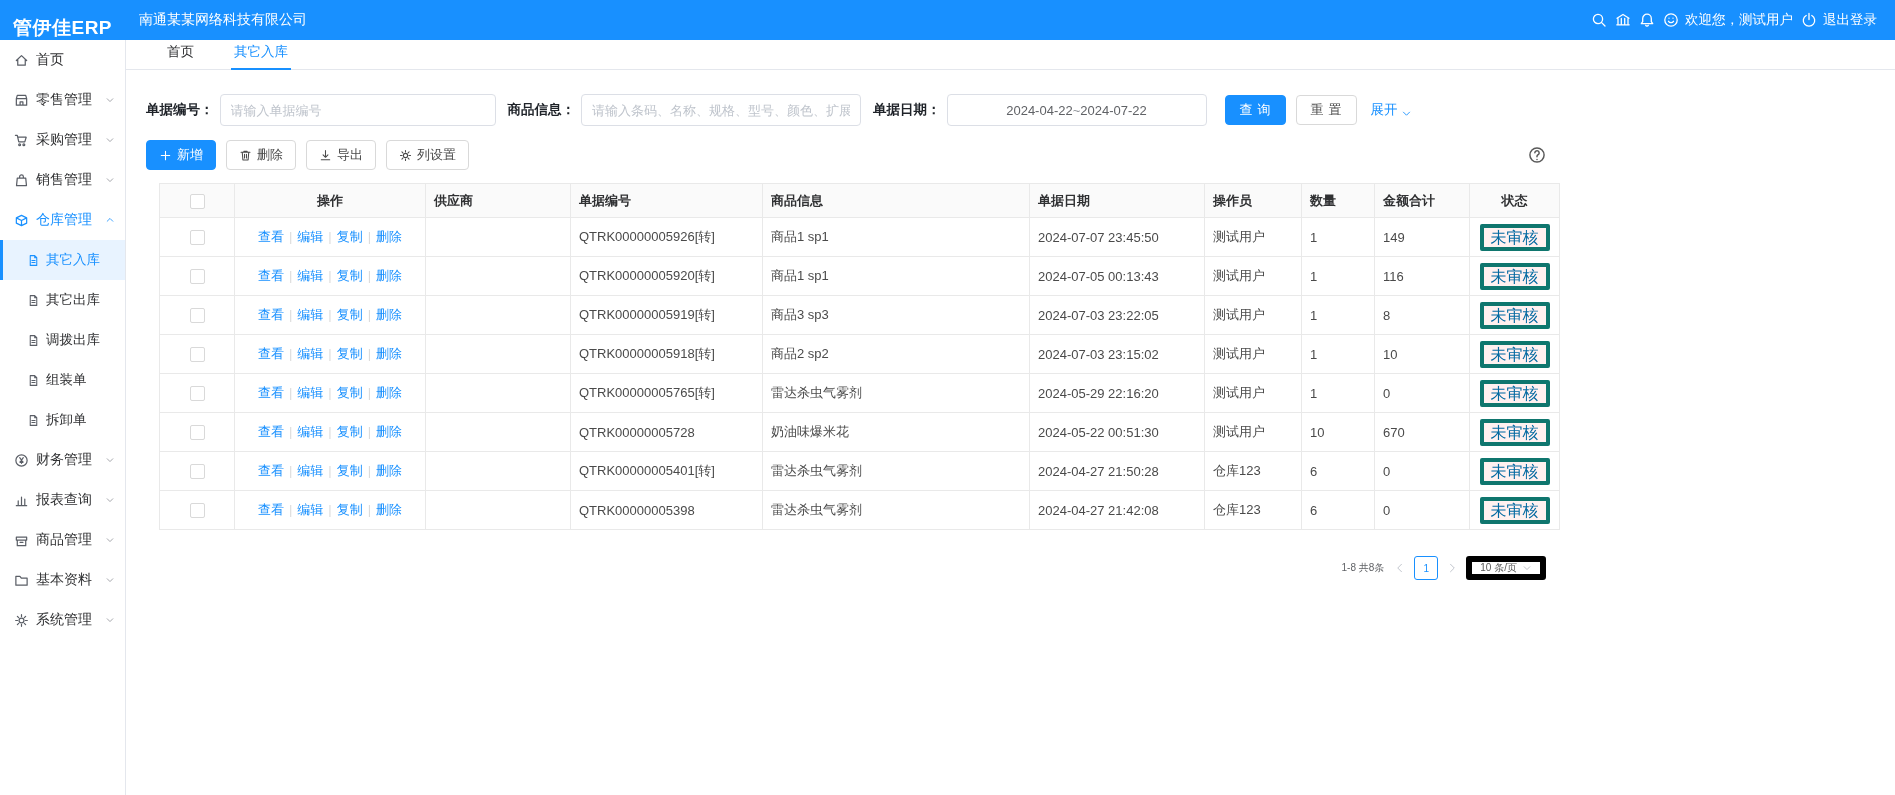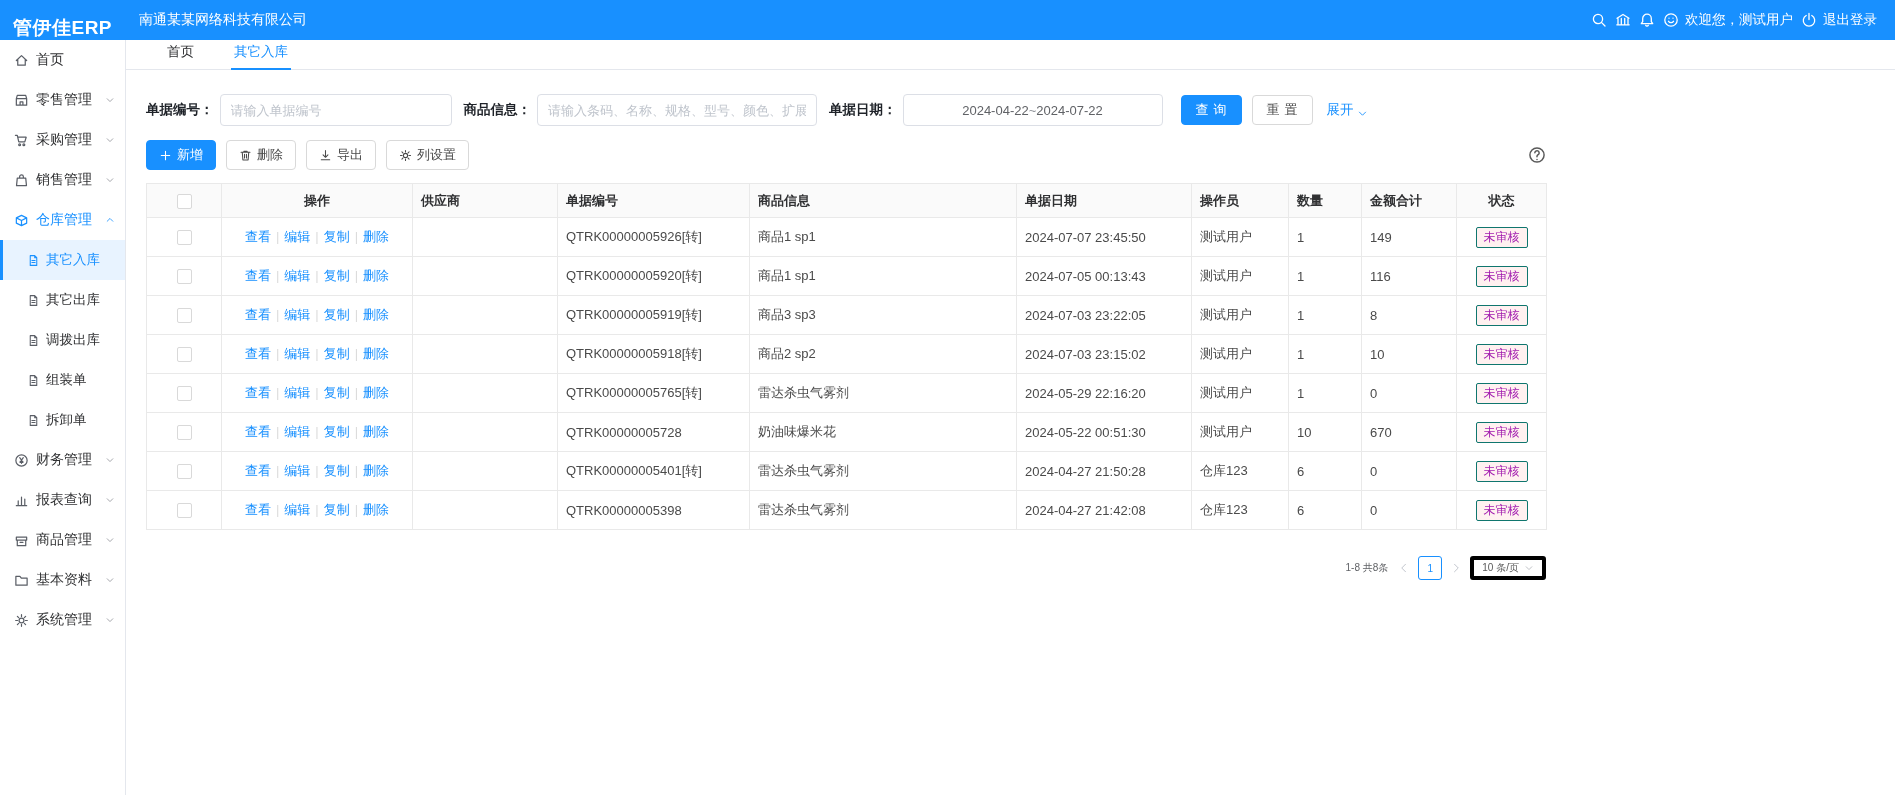--- a/index.html
+++ b/index.html
@@ -39,55 +39,55 @@
   .tab.active::after { content:""; position:absolute; left:0; right:0; bottom:-1px; height:2px; background:#1890ff; }
 
   
   .content { padding:24px 0 0 20px; width:1440px; }
 
   
   .filter-row { display:flex; align-items:center; }
   .f-label { font-weight:bold; color:#1f2329; font-size:13.5px; margin-right:6px; white-space:nowrap; }
   .f-input { height:32px; border:1px solid #dcdfe6; border-radius:4px; padding:0 10px; font-size:13px; color:#333; outline:none; font-family:inherit; background:#fff; }
   .f-input::placeholder { color:#bfc4cc; }
-  .w250 { width:232px; } .w280 { width:280px; }
+  .w250 { width:276px; } .w280 { width:280px; }
   .date-range { width:260px; height:32px; border:1px solid #dcdfe6; border-radius:4px; display:flex; align-items:center; justify-content:center; font-size:13px; color:#606266; cursor:pointer; background:#fff; }
   .date-sep { color:#909399; }
   .ml10 { margin-left:10px; } .ml12 { margin-left:12px; } .ml14 { margin-left:14px; } .ml18 { margin-left:18px;text-align:center; }
 
   .btn { height:30px; padding:0 12px; border:1px solid #d9d9d9; background:#fff; color:#4a4a4a; border-radius:4px; font-size:13px; display:inline-flex; align-items:center; cursor:pointer; font-family:inherit; white-space:nowrap; }
   .btn.primary { background:#1890ff; border-color:#1890ff; color:#fff; }
   .btn.cn2 { letter-spacing:5px; padding:0 9px 0 14px; }
   .btn-icon { width:13px; height:13px; display:inline-flex; margin-right:5px; }
 
   .expand-link { color:#1890ff; font-size:13.5px; display:inline-flex; align-items:flex-end; gap:3px; cursor:pointer; white-space:nowrap; }
   .exp-arrow { width:11px; height:11px; display:inline-flex; }
 
   
   .toolbar-row { display:flex; align-items:center; margin-top:14px; width:1400px; }
   .help { margin-left:auto; width:18px; height:18px; color:#595959; display:inline-flex; cursor:pointer; }
 
   
-  .grid { margin-top:13px; border-collapse:collapse; table-layout:fixed; width:1400px; font-size:13px; color:#4a4a4a; }
+  .grid { margin-top:13px; border-collapse:collapse; table-layout:fixed; width:1400px; font-size:13px; color:#4a4a4a;margin-left:13px; }
   .grid th { background:#fafafa; font-weight:bold; color:#303133; height:34px; border:1px solid #e9e9e9; padding:0 8px; text-align:left; }
   .grid td { height:39px; border:1px solid #e9e9e9; padding:0 8px; overflow:hidden; white-space:nowrap; }
   .grid th.c-check, .grid td.c-check { text-align:center; }
   .grid td.c-actions, .grid th:nth-child(2) { text-align:center; }
   .grid td.c-status, .grid th:last-child { text-align:center; }
   .checkbox { width:15px; height:15px; border:1px solid #d9d9d9; border-radius:2px; background:#fff; display:inline-block; vertical-align:middle; cursor:pointer; }
   .act-link { color:#1890ff; text-decoration:none; cursor:pointer; }
   .act-sep { color:#dcdcdc; margin:0 5px; }
-  .badge { display:inline-block; padding:1px 7px; font-size:12px; line-height:17px; color:#a21caf; background:#fff1f0; border:1px solid #0f766e; border-radius:2px; }
+  .badge { display:inline-block; padding:1px 7px; font-size:16px; line-height:17px; color:#0369a1; background:#fff1f0; border:4px solid #0f766e; border-radius:2px; }
 
   
   .pagination { width:1400px; display:flex; justify-content:flex-end; align-items:center; margin-top:26px; gap:8px; color:#606266; font-size:10px; }
   .pg-total { margin-right:2px; }
   .pg-arrow { width:12px; height:12px; color:#c0c4cc; display:inline-flex; cursor:pointer; }
   .pg-num { min-width:24px; height:24px; border:1px solid #1890ff; color:#1890ff; background:#fff; border-radius:3px; display:inline-flex; align-items:center; justify-content:center; cursor:pointer; }
-  .pg-size { height:24px; border:4px solid #000000; border-radius:3px; padding:0 8px; display:inline-flex; align-items:center; gap:5px; color:#595959; background:#fff; cursor:pointer; }
+  .pg-size { height:24px; border:6px solid #000000; border-radius:3px; padding:0 8px; display:inline-flex; align-items:center; gap:5px; color:#595959; background:#fff; cursor:pointer; }
   .pg-size-arrow { width:10px; height:10px; color:#b0b3b8; display:inline-flex; }
 
   [data-icon] svg { width:100%; height:100%; display:block; }
 </style>
 </head>
 <body>
 
 <div class="app">
 
   <header class="topbar">

